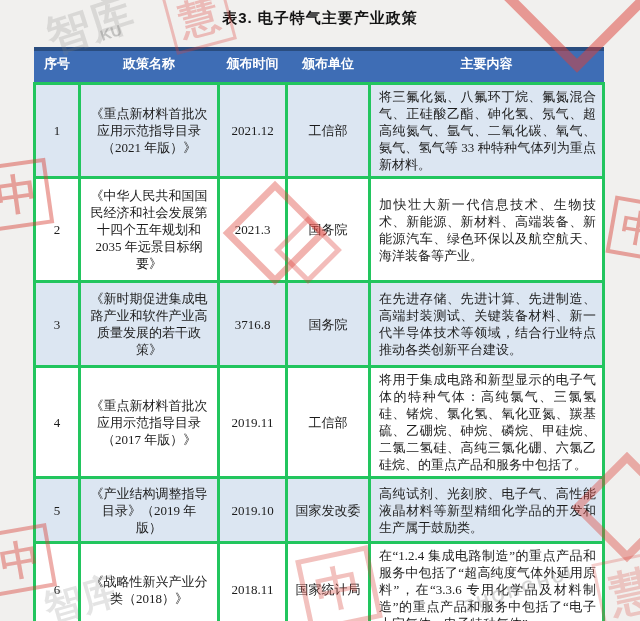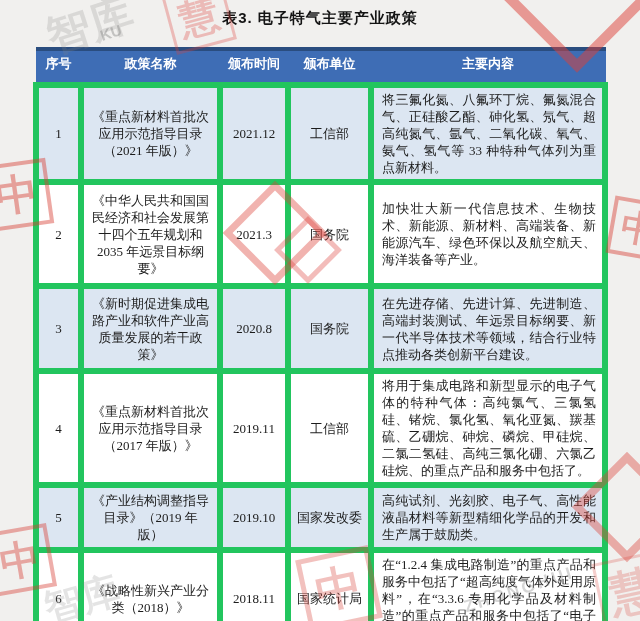--- a/index.html
+++ b/index.html
@@ -25,21 +25,21 @@
   col.c-org{width:83px;}
   col.c-content{width:234px;}
   th{
     background:#3e6db5;color:#ffffff;
     font-family:"Liberation Sans","DejaVu Sans",sans-serif;
     font-weight:700;font-size:13px;height:23px;
     border:1px solid #3e6db5;border-top:4px solid #2a4d7f;
     padding:1px 0 7px 0;
   }
   td{
-    border:6px solid #22c55e;
+    border:3px solid #22c55e;
     font-size:13px;line-height:17px;color:#1c1c1c;
     text-align:center;vertical-align:middle;padding:2px 4px;
     background:#ffffff;
   }
   tbody tr:nth-child(odd) td{background:#dce6f2;}
   tbody tr:nth-child(1){height:88px;}
   tbody tr:nth-child(2){height:104px;}
   tbody tr:nth-child(3){height:85px;}
   tbody tr:nth-child(4){height:108px;}
   tbody tr:nth-child(5){height:65px;}
@@ -108,23 +108,23 @@
         <tr>
       <td class="cell-no">2</td>
       <td class="cell-name">《中华人民共和国国民经济和社会发展第十四个五年规划和 2035 年远景目标纲要》</td>
       <td class="cell-date">2021.3</td>
       <td class="cell-org">国务院</td>
       <td class="cell-content">加快壮大新一代信息技术、生物技术、新能源、新材料、高端装备、新能源汽车、绿色环保以及航空航天、海洋装备等产业。</td>
     </tr>
         <tr>
       <td class="cell-no">3</td>
       <td class="cell-name">《新时期促进集成电路产业和软件产业高质量发展的若干政策》</td>
-      <td class="cell-date">2020.8</td>
+      <td class="cell-date">3716.8</td>
       <td class="cell-org">国务院</td>
-      <td class="cell-content">在先进存储、先进计算、先进制造、高端封装测试、年远景目标纲要、新一代半导体技术等领域，结合行业特点推动各类创新平台建设。</td>
+      <td class="cell-content">在先进存储、先进计算、先进制造、高端封装测试、关键装备材料、新一代半导体技术等领域，结合行业特点推动各类创新平台建设。</td>
     </tr>
         <tr>
       <td class="cell-no">4</td>
       <td class="cell-name">《重点新材料首批次应用示范指导目录（2017 年版）》</td>
       <td class="cell-date">2019.11</td>
       <td class="cell-org">工信部</td>
       <td class="cell-content">将用于集成电路和新型显示的电子气体的特种气体：高纯氯气、三氯氢硅、锗烷、氯化氢、氧化亚氮、羰基硫、乙硼烷、砷烷、磷烷、甲硅烷、二氯二氢硅、高纯三氯化硼、六氯乙硅烷、的重点产品和服务中包括了。</td>
     </tr>
         <tr>
       <td class="cell-no">5</td>

